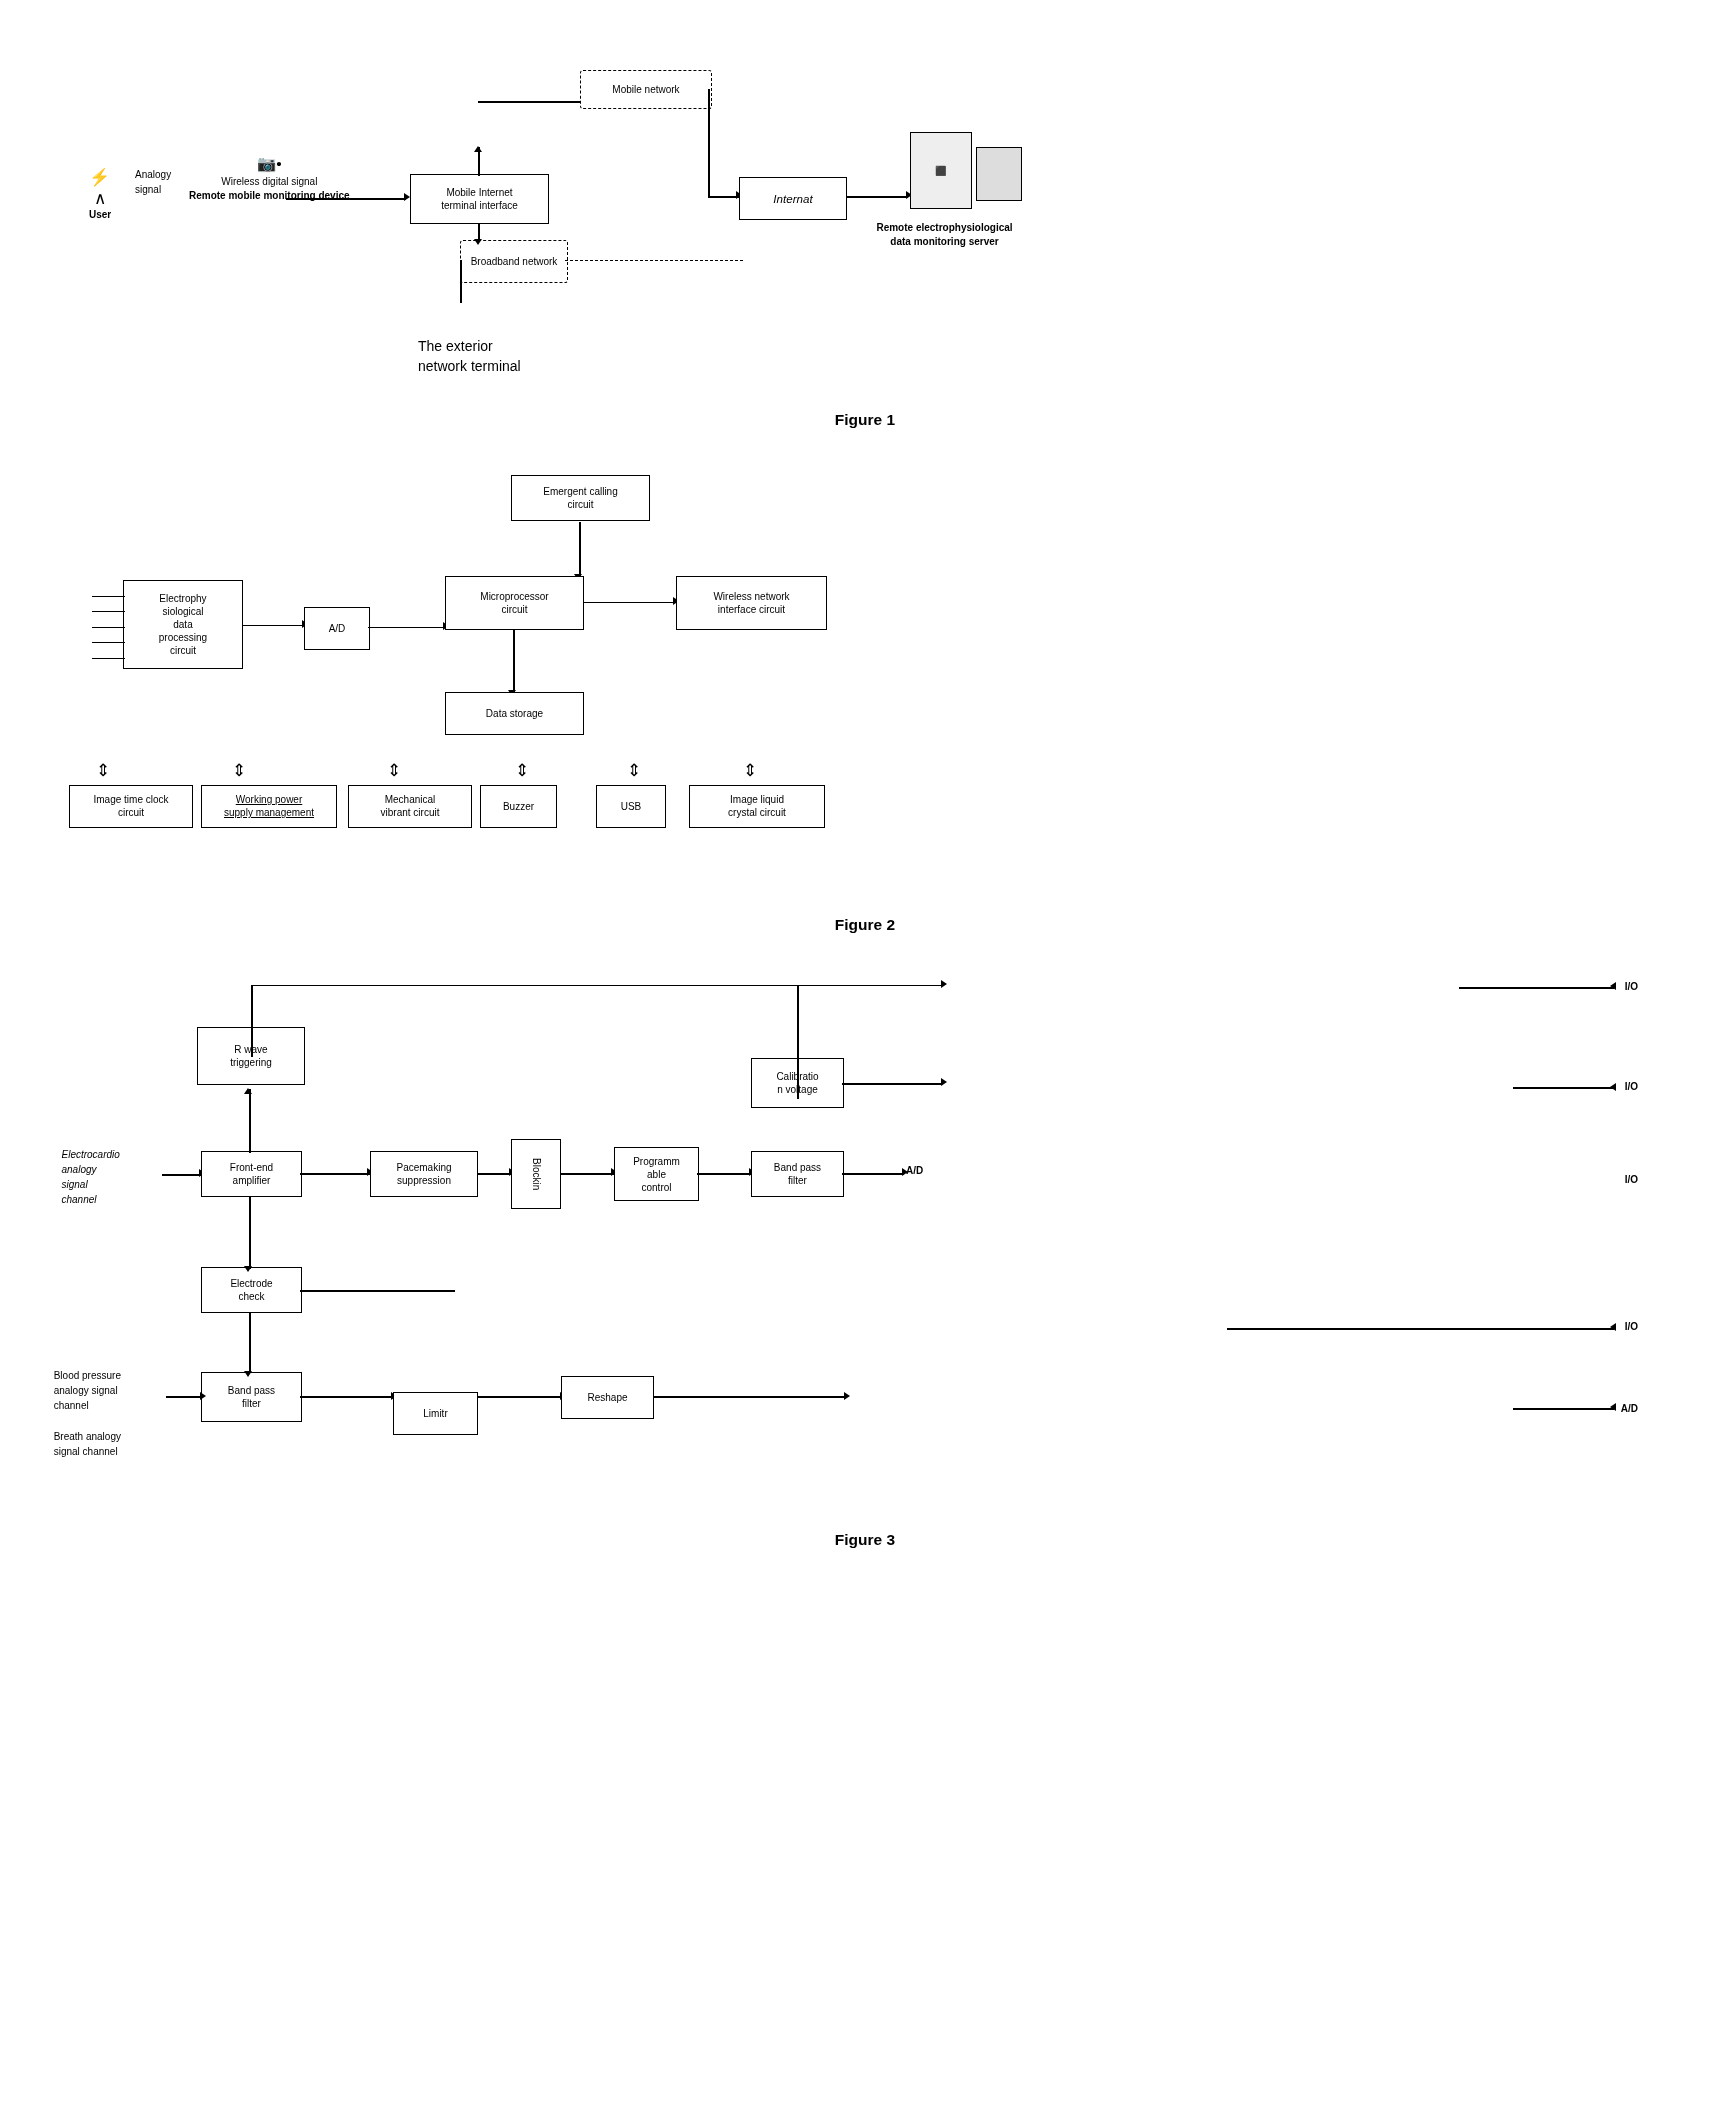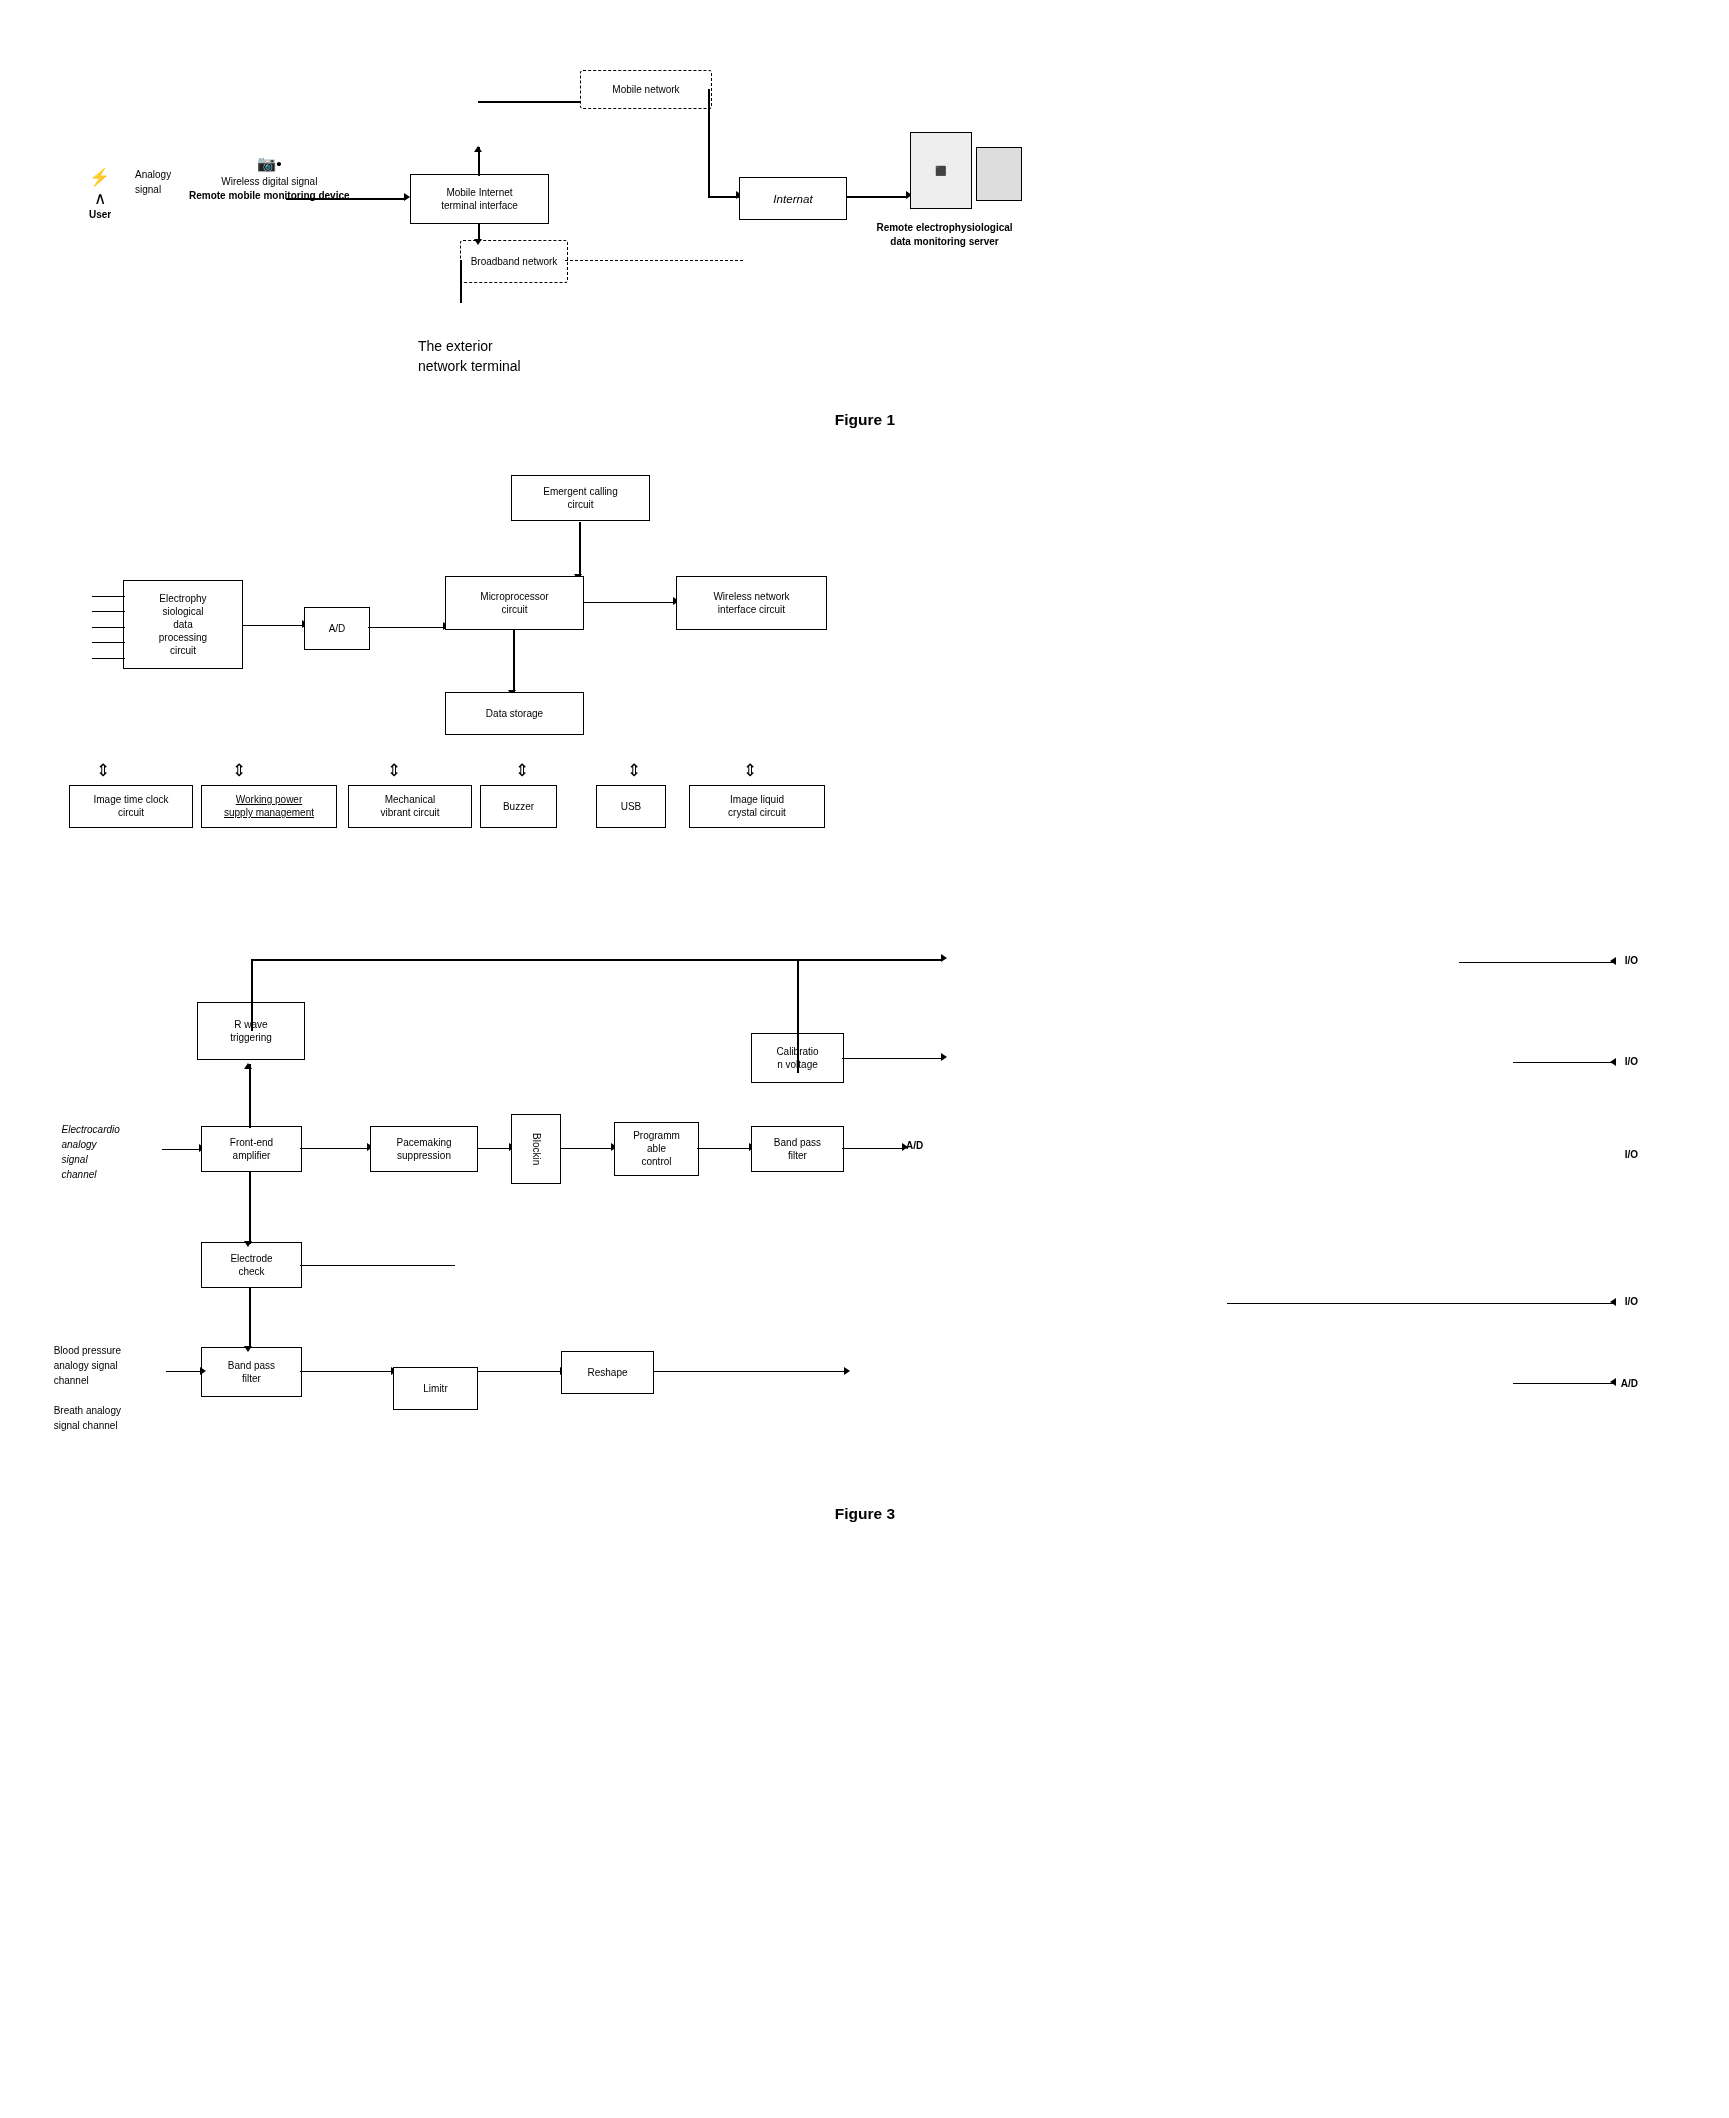--- a/index.html
+++ b/index.html
@@ -279,20 +279,21 @@
 
     <div style="position:absolute;left:697px;top:302px;text-align:center;">
       <div class="updown-icon">⇕</div>
     </div>
     <div class="blk" style="left:643px;top:325px;width:136px;height:43px;">
       <span style="white-space:pre-line;">Image liquid
 crystal circuit</span>
     </div>
 
   </div>
+  <div class="figure-title">Figure 2</div>
 </div>
 
 <div class="figure-container">
   <div class="fig3-area">
 
     <div style="position:absolute;left:15.5px;top:182px;font-size:10px;line-height:1.5;width:101px;font-style:italic;">
       <span style="white-space:pre-line;">Electrocardio
 analogy
 signal
 channel</span>

